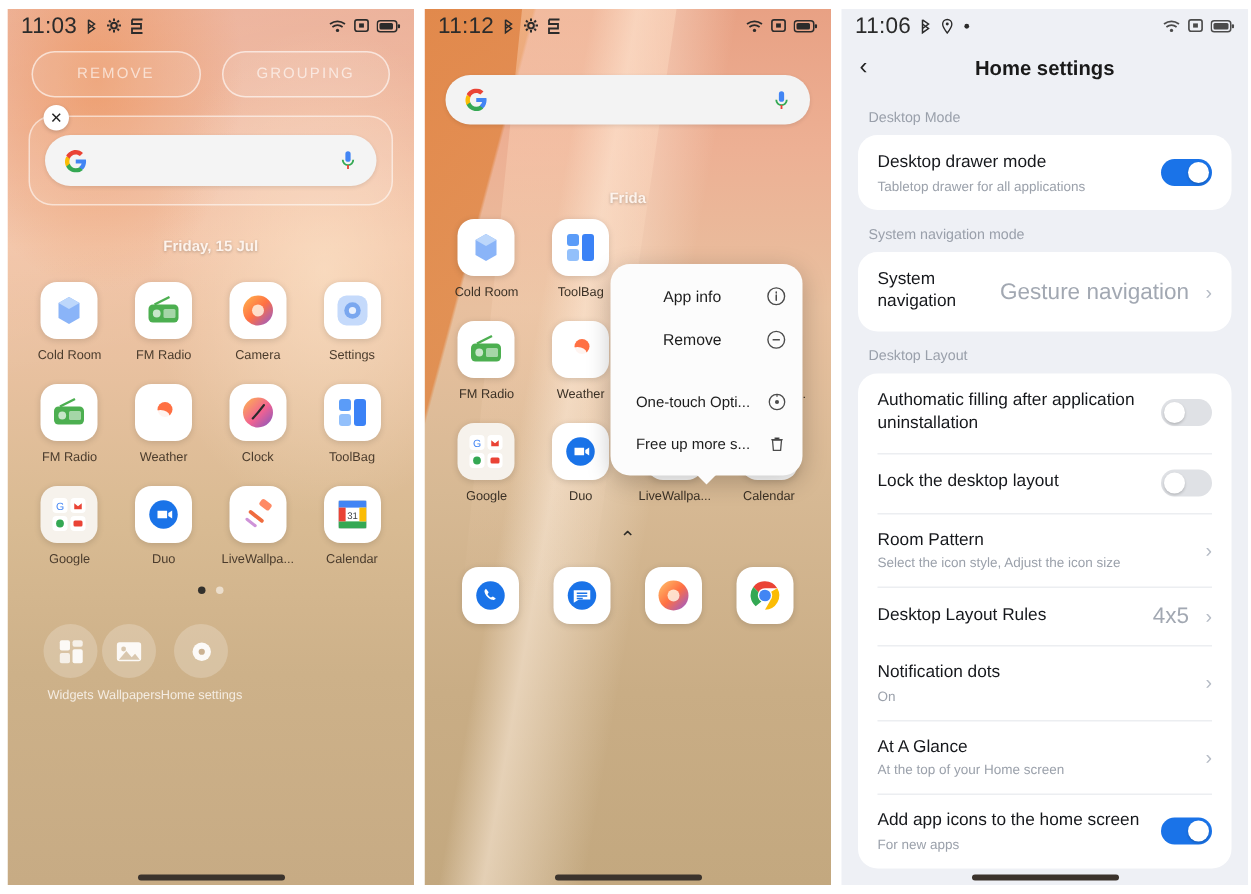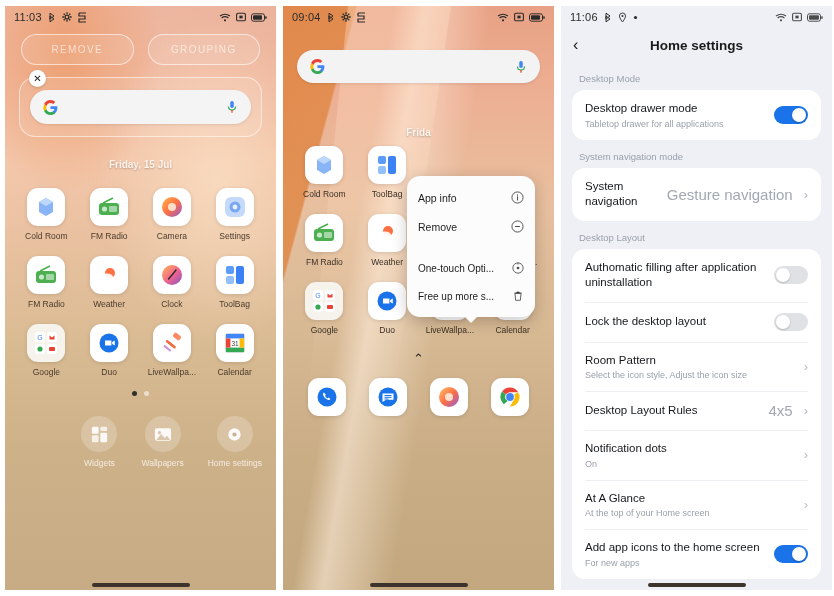--- a/index.html
+++ b/index.html
@@ -45,21 +45,21 @@
     background: linear-gradient(180deg, rgba(255,222,196,.75), rgba(255,222,196,0) 70%);
     clip-path: polygon(24% 0, 62% 0, 30% 100%, 2% 100%);
     opacity:.55;
   }
 
   
   .statusbar { position:relative; z-index:5; height:22px; display:flex; align-items:center;
                padding:0 9px; font-size:10.5px; }
   .sb-left { display:flex; align-items:center; gap:6px; }
   .sb-right { margin-left:auto; display:flex; align-items:center; gap:5px; }
-  .sb-time { font-size:11px; letter-spacing:.2px; }
+  .sb-time { font-size:15px; letter-spacing:.2px; }
   .dark-ink { color:#2b2b2b; }
   .ic { display:inline-block; line-height:1; }
   .ic svg { display:block; }
 
   
   .edit-row { position:relative; z-index:4; display:flex; gap:14px; justify-content:center; padding:6px 16px 0; }
   .edit-btn {
     flex:1; height:31px; border:1px solid rgba(255,255,255,.60); border-radius:16px;
     display:flex; align-items:center; justify-content:center;
     font-size:10px; letter-spacing:1.4px; color:rgba(255,255,255,.62);
@@ -84,41 +84,41 @@
              display:flex; align-items:center; justify-content:center;
              box-shadow:0 1px 4px rgba(0,0,0,.13); position:relative; }
   .applabel { font-size:8.5px; color:#3a3025; max-width:52px; text-align:center;
               white-space:nowrap; overflow:hidden; text-overflow:ellipsis; }
   .p1 .applabel { color:#4a3b2c; }
 
   .dots { position:relative; z-index:4; display:flex; gap:7px; justify-content:center; margin-top:14px; }
   .dot { width:5px; height:5px; border-radius:50%; background:rgba(255,255,255,.55); }
   .dot.on { background:#32302c; }
 
-  .tray { position:relative; z-index:4; display:flex; justify-content:flex-end; margin-top:20px; padding:0 14px;gap:24px; }
+  .tray { position:relative; z-index:4; display:flex; justify-content:flex-start; margin-top:20px; padding:0 24px; }
   .tray-item { display:flex; flex-direction:column; align-items:center; gap:6px; }
   .tray-circle { width:36px; height:36px; border-radius:50%; background:rgba(255,255,255,.22);
                  display:flex; align-items:center; justify-content:center; }
   .tray-label { font-size:8.5px; color:#f4ece2; }
 
   .homebar { position:absolute; left:50%; transform:translateX(-50%); bottom:3px;
              width:98px; height:4px; border-radius:3px; background:#3b332c; }
 
   
   .chev { position:relative; z-index:4; text-align:center; margin-top:16px; font-size:13px; color:#2d2b27; }
   .dock { position:relative; z-index:4; display:flex; justify-content:space-around; padding:0 14px; margin-top:12px; }
 
   
   .ctxmenu { position:absolute; z-index:12; left:124px; top:170px; width:128px;
              background:#fcfcfc; border-radius:13px; box-shadow:0 4px 16px rgba(0,0,0,.22);
              padding:7px 0; }
   .ctxmenu::after{ content:""; position:absolute; left:50%; bottom:-6px; transform:translateX(-50%);
                    width:0;height:0; border-left:7px solid transparent; border-right:7px solid transparent;
                    border-top:7px solid #fcfcfc; }
-  .ctxitem { display:flex; align-items:center; padding:8px 11px; font-size:10.5px; color:#1d1d1d; }
+  .ctxitem { display:flex; align-items:center; padding:8px 11px; font-size:10.5px; color:#1d1d1d;text-align:center; }
   .ctxitem .lbl { flex:1; white-space:nowrap; overflow:hidden; text-overflow:ellipsis; padding-right:6px; }
   .ctxsep { height:1px; background:transparent; margin:6px 0; }
   .ctxitem.small .lbl { font-size:10px; }
 
   
   .p3 { background:#eef0f5; }
   .set-head { position:relative; display:flex; align-items:center; height:34px; padding:0 12px; }
   .set-back { font-size:16px; color:#222; width:20px; }
   .set-title { position:absolute; left:0; right:0; text-align:center; font-size:13.5px; font-weight:bold; color:#1a1a1a; }
   .sec-label { font-size:9.5px; color:#9aa0ab; padding:11px 18px 6px; }
@@ -410,21 +410,21 @@
 
     <div class="homebar"></div>
   </div>
 
   <div class="panel p2">
     <div class="wall wall2"></div>
     <div class="panel2-swoosh"></div>
 
     <div class="statusbar">
       <div class="sb-left">
-        <span class="sb-time dark-ink">09:04</span>
+        <span class="sb-time dark-ink">11:12</span>
         <span class="ic">
             <svg width="8" height="11" viewBox="0 0 8 11">
               <path d="M2 1.2 L6 4 L2 7 L2 1.2 M2 4 L6 7 L2 9.8 Z" fill="none" stroke="#2b2b2b" stroke-width="1"></path>
             </svg>
           </span>
         <span class="ic">
             <svg width="10" height="10" viewBox="0 0 12 12">
               <circle cx="6" cy="6" r="2.3" fill="none" stroke="#2b2b2b" stroke-width="1.6"></circle>
               <g stroke="#2b2b2b" stroke-width="1.6">
                 <path d="M6 0.4v2M6 9.6v2M0.4 6h2M9.6 6h2M2 2l1.4 1.4M8.6 8.6L10 10M10 2L8.6 3.4M3.4 8.6L2 10"></path>

